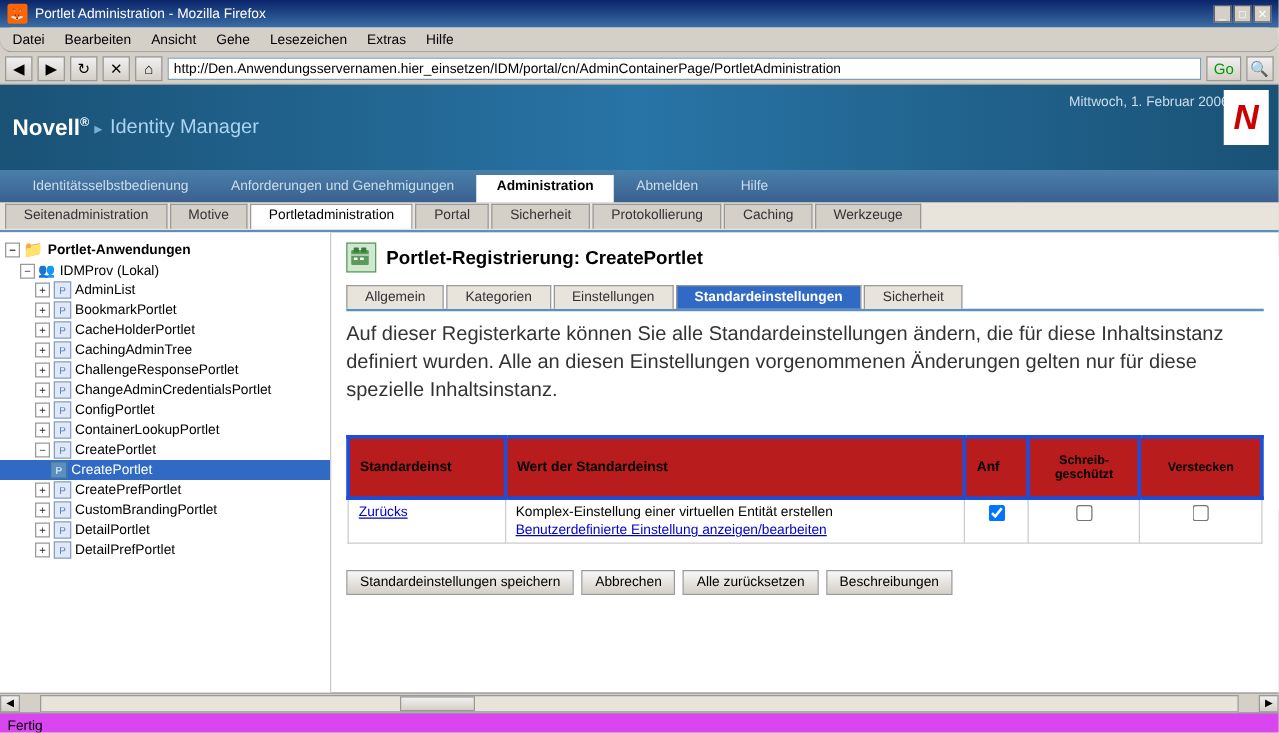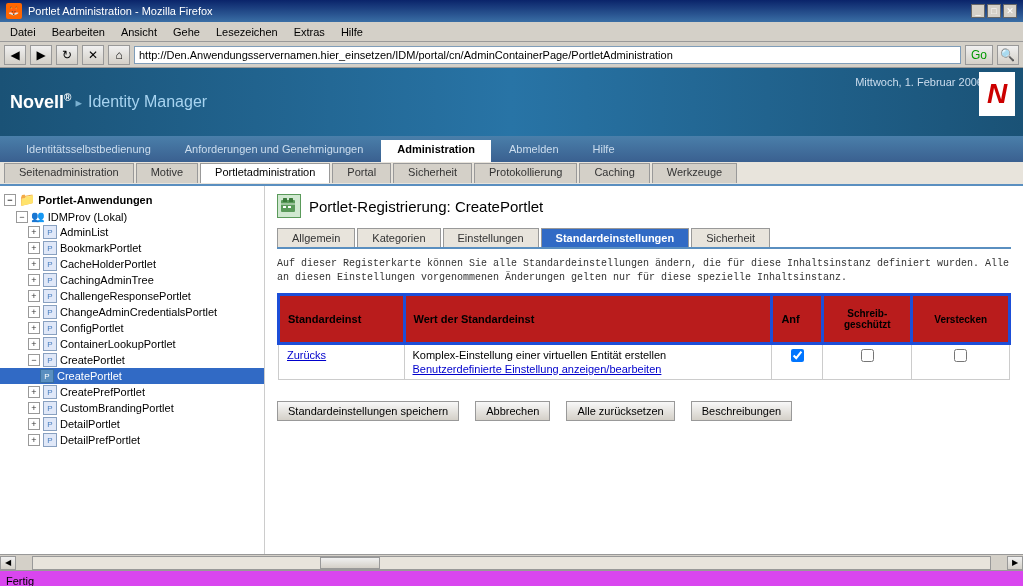--- a/index.html
+++ b/index.html
@@ -26,20 +26,21 @@
 
     
     .menu-bar {
       background: #d4d0c8;
       display: flex;
       gap: 4px;
       padding: 2px 4px;
       border-bottom: 1px solid #999;
       height: 20px;
       align-items: center;
+      border-radius: 10px;
     }
     .menu-item { padding: 1px 6px; font-size: 11px; cursor: pointer; color: #000; }
 
     
     .address-bar {
       background: #d4d0c8;
       display: flex;
       align-items: center;
       padding: 2px 4px;
       gap: 4px;
@@ -163,21 +164,21 @@
       gap: 8px;
       margin-bottom: 10px;
     }
     .panel-header-icon {
       width: 24px; height: 24px;
       background: #d0e8d0;
       border: 1px solid #5a9a5a;
       display: flex; align-items: center; justify-content: center;
       font-size: 14px;
     }
-    .panel-title { font-size: 15px; font-weight: normal; color: #000; }
+    .panel-title { font-size: 15px; font-weight: bold; color: #000; }
 
     
     .inner-tabs {
       display: flex;
       border-bottom: 2px solid #5a8fc0;
       margin-bottom: 8px;
       gap: 2px;
     }
     .inner-tab {
       padding: 3px 14px;
@@ -189,25 +190,24 @@
       color: #333;
     }
     .inner-tab.active {
       background: #316ac5;
       color: white;
       font-weight: bold;
     }
 
     
     .description-text {
-      font-size: 10px;
+      font-size: 16px;
       color: #333;
-      margin-bottom: 8px;
+      margin-bottom: 24px;
       line-height: 1.4;
-      font-family: Liberation Mono, monospace;
     }
 
     
     .settings-table {
       width: 100%;
       border-collapse: collapse;
       font-size: 11px;
       margin-bottom: 10px;
     }
     .settings-table th {
@@ -227,21 +227,21 @@
       text-align: center;
       font-size: 10px;
     }
     .link-blue { color: #0000cc; text-decoration: underline; cursor: pointer; }
     .checkbox-cell { text-align: center; }
     input[type=checkbox] { width: 13px; height: 13px; }
 
     
     .action-buttons {
       display: flex;
-      gap: 16px;
+      gap: 6px;
       margin-top: 21px;
     }
     .action-btn {
       padding: 3px 10px;
       font-size: 11px;
       background: linear-gradient(to bottom, #f8f8f8, #d4d0c8);
       border: 1px solid #999;
       cursor: pointer;
       color: #000;
     }

